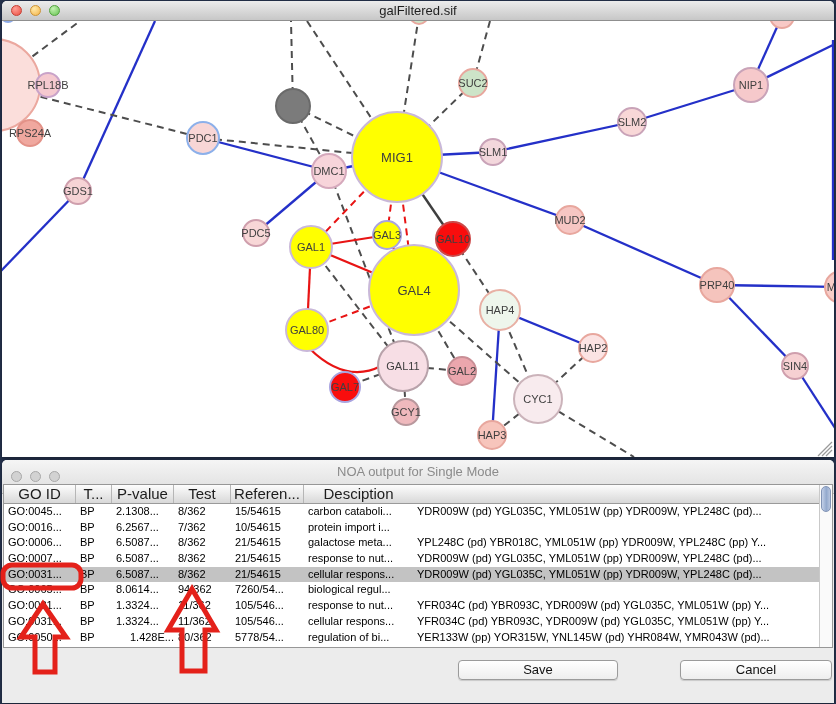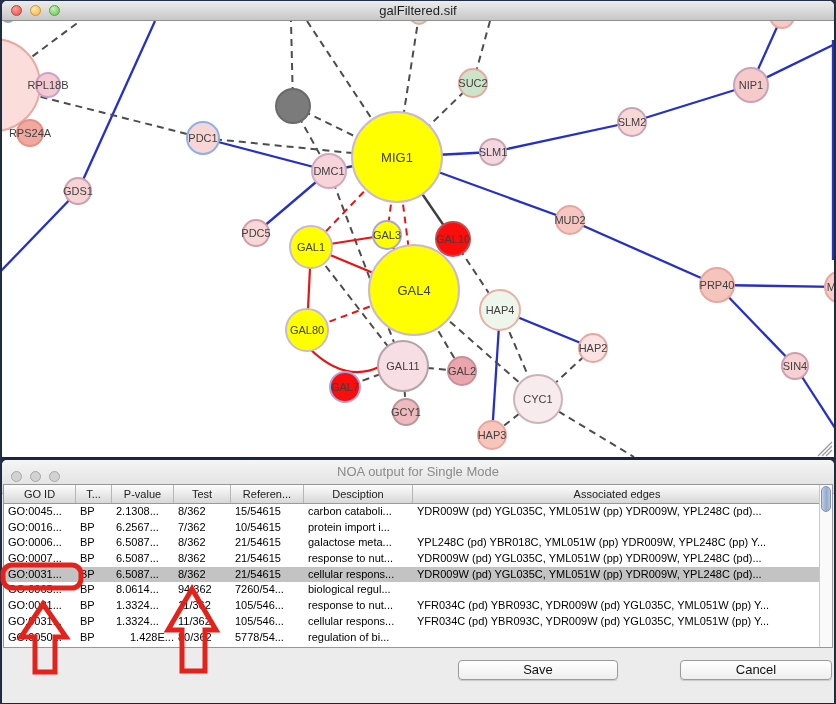--- a/index.html
+++ b/index.html
@@ -23,21 +23,21 @@
   .l-green { background:radial-gradient(circle at 35% 30%, #c4f2b2, #66c351); border:1px solid #52a23e; }
   .l-gray { background:#d2d2d2; border:1px solid #a8a8a8; }
 
   #canvas { position:absolute; left:0; top:20px; width:832px; height:436px; background:#fff; }
   #canvas svg { display:block; overflow:hidden; }
   .nodelabel { fill:#3f3f3f; font-family:"Liberation Sans",sans-serif; }
 
   
   #table-wrap { position:absolute; left:1px; right:1px; top:24px; height:164px; background:#fff; border:1px solid #979797; }
   #thead { position:relative; display:flex; height:19px; background:linear-gradient(#fdfdfd,#d8d8d8); border-bottom:1px solid #9a9a9a; }
-  .th { font-size:11px; color:#1c1c1c; text-align:center; line-height:18px; border-right:1px solid #b6b6b6; overflow:hidden; white-space:nowrap; }
+  .th { font-size:15px; color:#1c1c1c; text-align:center; line-height:18px; border-right:1px solid #b6b6b6; overflow:hidden; white-space:nowrap; }
   .th:last-child { border-right:none; }
   #tbody { position:relative; }
   .tr { display:flex; height:15.7px; }
   .tr.sel { background:#c3c3c3; }
   .td { font-size:11px; color:#000; line-height:15.7px; padding-left:4px; overflow:hidden; white-space:nowrap; }
 
   
   #vscroll { position:absolute; right:0; top:0; bottom:0; width:13px; background:#fafafa; border-left:1px solid #c9c9c9; }
   #vthumb { position:absolute; left:1px; top:1px; width:10px; height:26px; border-radius:6px;
             background:linear-gradient(90deg,#c3d0e8,#93a9cd 55%,#b6c4de); border:1px solid #8193b5; }
@@ -193,21 +193,20 @@
   </div>
 
   <div id="table-wrap">
     <div id="thead">
         <div class="th" style="width: 72px;">GO ID</div>
         <div class="th" style="width: 36px;">T...</div>
         <div class="th" style="width: 62px;">P-value</div>
         <div class="th" style="width: 57px;">Test</div>
         <div class="th" style="width: 73px;">Referen...</div>
         <div class="th" style="width: 109px;">Desciption</div>
-        <div class="th" style="width: 408px;">Associated edges</div>
       </div>
     <div id="tbody">
         <div class="tr">
           <div class="td" style="width: 72px;">GO:0045...</div>
           <div class="td" style="width: 36px;">BP</div>
           <div class="td" style="width: 62px;">2.1308...</div>
           <div class="td" style="width: 57px;">8/362</div>
           <div class="td" style="width: 73px;">15/54615</div>
           <div class="td" style="width: 109px;">carbon cataboli...</div>
           <div class="td" style="width: 408px;">YDR009W (pd) YGL035C, YML051W (pp) YDR009W, YPL248C (pd)...</div>
@@ -273,20 +272,21 @@
           <div class="td" style="width: 109px;">cellular respons...</div>
           <div class="td" style="width: 408px;">YFR034C (pd) YBR093C, YDR009W (pd) YGL035C, YML051W (pp) Y...</div>
         </div>
         <div class="tr">
           <div class="td" style="width: 72px;">GO:0050...</div>
           <div class="td" style="width: 36px;">BP</div>
           <div class="td" style="width: 62px; text-align: right;">1.428E...</div>
           <div class="td" style="width: 57px;">80/362</div>
           <div class="td" style="width: 73px;">5778/54...</div>
           <div class="td" style="width: 109px;">regulation of bi...</div>
+          <div class="td" style="width: 408px;">YER133W (pp) YOR315W, YNL145W (pd) YHR084W, YMR043W (pd)...</div>
         </div>
       </div>
     <div id="vscroll">
       <div id="vthumb"></div>
     </div>
   </div>
 
   <button class="macbtn" style="left:456px; top:200px; width:160px;">Save</button>
   <button class="macbtn" style="left:678px; top:200px; width:152px;">Cancel</button>
 </div>

